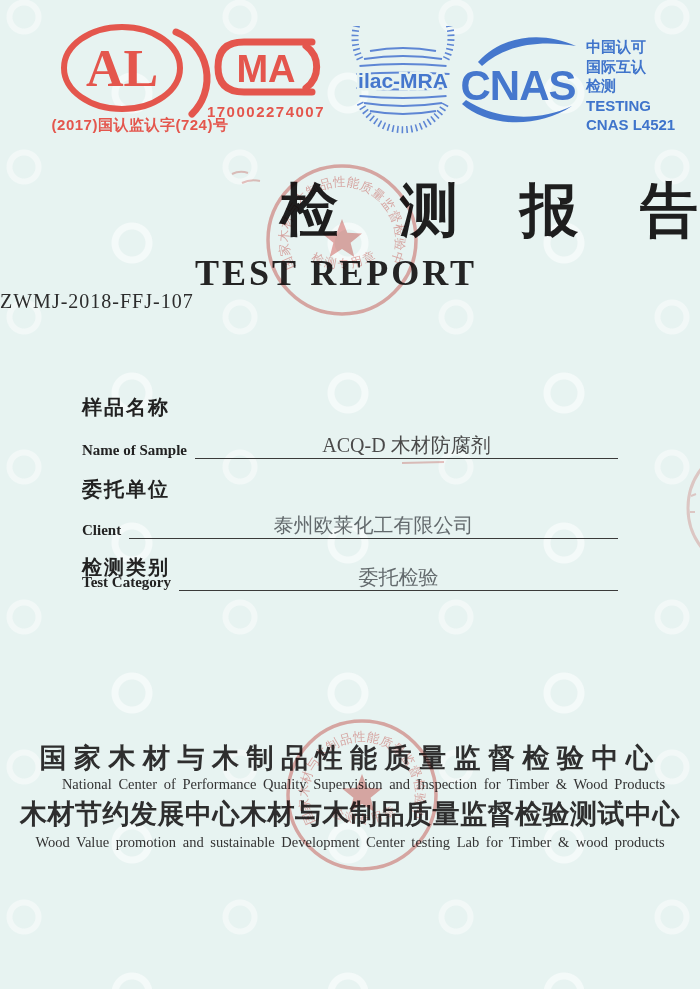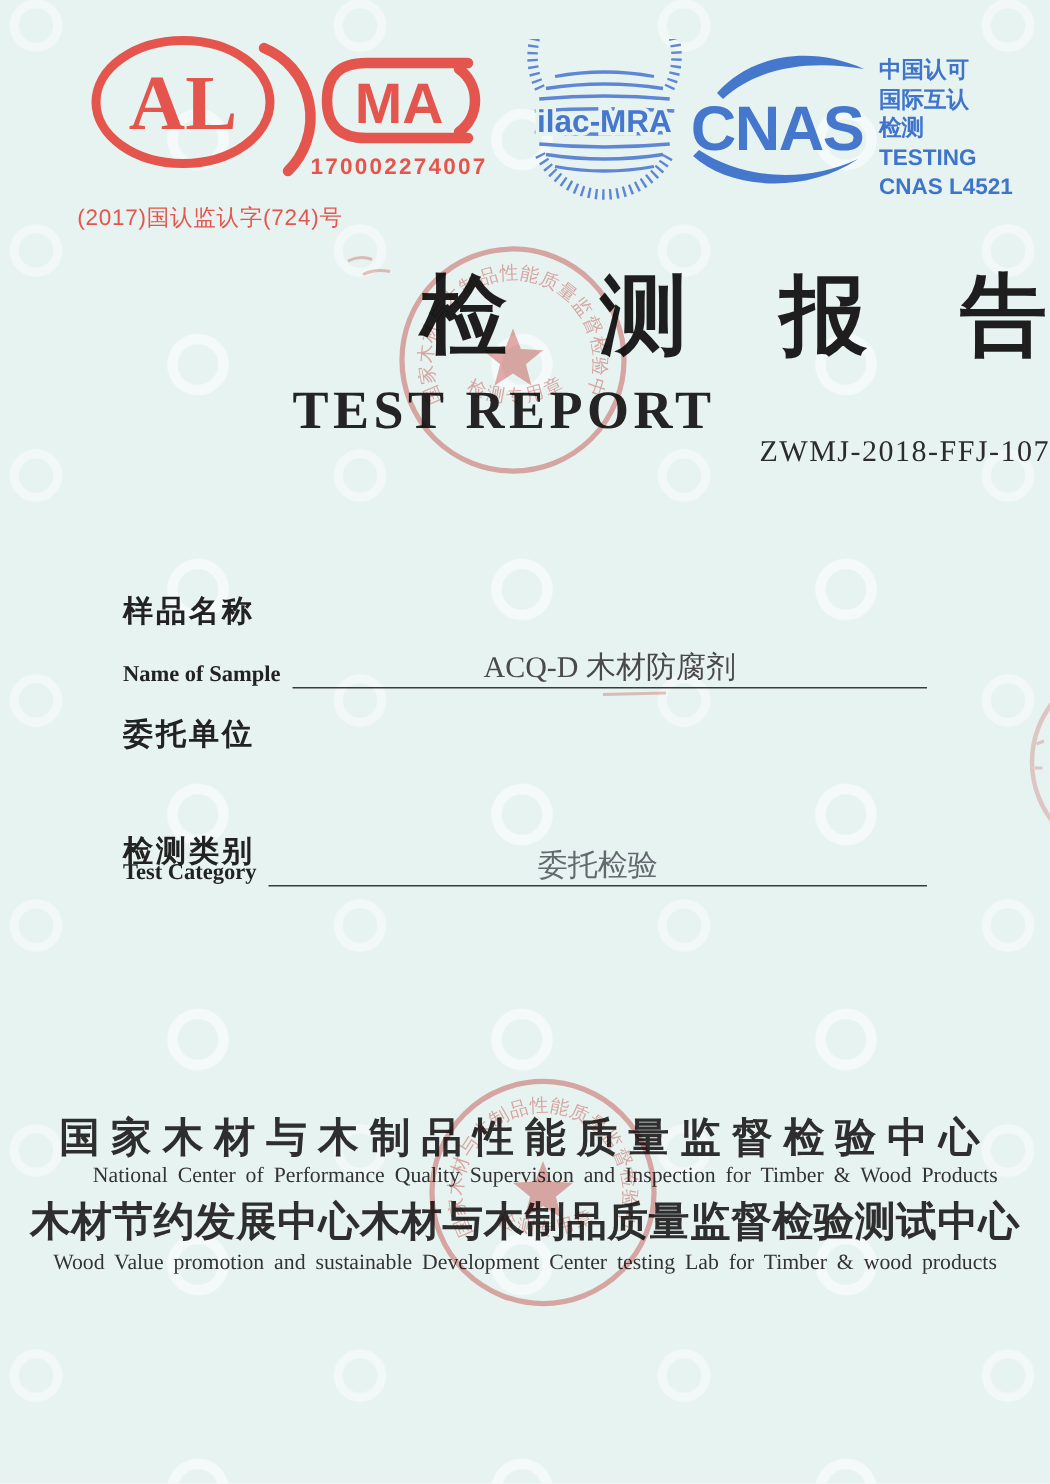--- a/index.html
+++ b/index.html
@@ -13,33 +13,33 @@
       radial-gradient(circle, rgba(255,255,255,0) 13px, rgba(255,255,255,0.55) 14px, rgba(255,255,255,0.55) 20px, rgba(255,255,255,0) 21px),
       radial-gradient(circle, rgba(255,255,255,0) 11px, rgba(255,255,255,0.45) 12px, rgba(255,255,255,0.45) 17px, rgba(255,255,255,0) 18px);
     background-size:216px 150px, 216px 150px;
     background-position:24px 18px, 132px 92px;
   }
 
   .abs { position:absolute; }
 
   
   .seal-red-text { color:#e4564d; font-family:"Liberation Sans","DejaVu Sans",sans-serif; }
-  .cal-reg { top:136px; left:26px; width:228px; text-align:center; font-size:15px; font-weight:400; letter-spacing:0.5px; }
+  .cal-reg { top:116px; left:26px; width:228px; text-align:center; font-size:15px; font-weight:700; letter-spacing:0.5px; }
   .cma-num { top:103px; left:204px; width:124px; text-align:center; font-size:15px; font-weight:700; letter-spacing:1.5px; }
 
   .cnas-block { top:37px; left:586px; width:110px; color:#3f74cb;
     font-family:"Liberation Sans","DejaVu Sans",sans-serif; font-weight:700; }
   .cnas-block div { font-size:15px; line-height:19.5px; }
 
   
   .title-zh { top:172px; left:0; width:700px; text-align:right;
     font-size:58px; font-weight:700; color:#1e1e1e; letter-spacing:2px; }
   .title-en { top:252px; left:0; width:672px; text-align:center;
     font-size:36px; font-weight:700; color:#242424; letter-spacing:3px; }
-  .report-no { top:290px; left:0; width:700px; text-align:right;
+  .report-no { top:290px; left:0; width:700px; text-align:left;
     font-size:20px; color:#2c2c2c; letter-spacing:1px; }
 
   
   .field-zh { left:82px; width:536px; font-size:20px; font-weight:700; color:#222; letter-spacing:2px; }
   .field-row { left:82px; width:536px; display:flex; align-items:flex-end; }
   .field-label-en { font-size:15px; font-weight:700; color:#222; white-space:nowrap; padding-right:8px; }
   .field-line { flex:1; border-bottom:1.5px solid #3a3a3a; text-align:center;
     font-size:20px; color:#4a4a4a; line-height:26px; }
   .val-light { color:#636a6d; }
 
@@ -114,20 +114,24 @@
   <div class="abs title-en">TEST REPORT</div>
   <div class="abs report-no">ZWMJ-2018-FFJ-107</div>
 
   <div class="abs field-zh" style="top:394px;">样品名称</div>
   <div class="abs field-row" style="top:432px;">
     <span class="field-label-en">Name of Sample</span>
     <span class="field-line">ACQ-D 木材防腐剂</span>
   </div>
 
   <div class="abs field-zh" style="top:476px;">委托单位</div>
+  <div class="abs field-row" style="top:512px;">
+    <span class="field-label-en">Client</span>
+    <span class="field-line val-light">泰州欧莱化工有限公司</span>
+  </div>
 
   <div class="abs field-zh" style="top:554px;">检测类别</div>
   <div class="abs field-row" style="top:564px;">
     <span class="field-label-en">Test Category</span>
     <span class="field-line val-light">委托检验</span>
   </div>
 
   <div class="abs org-zh org1-zh">国家木材与木制品性能质量监督检验中心</div>
   <div class="abs org-en org1-en">National Center of Performance Quality Supervision and Inspection for Timber &amp; Wood Products</div>
   <div class="abs org-zh org2-zh">木材节约发展中心木材与木制品质量监督检验测试中心</div>

